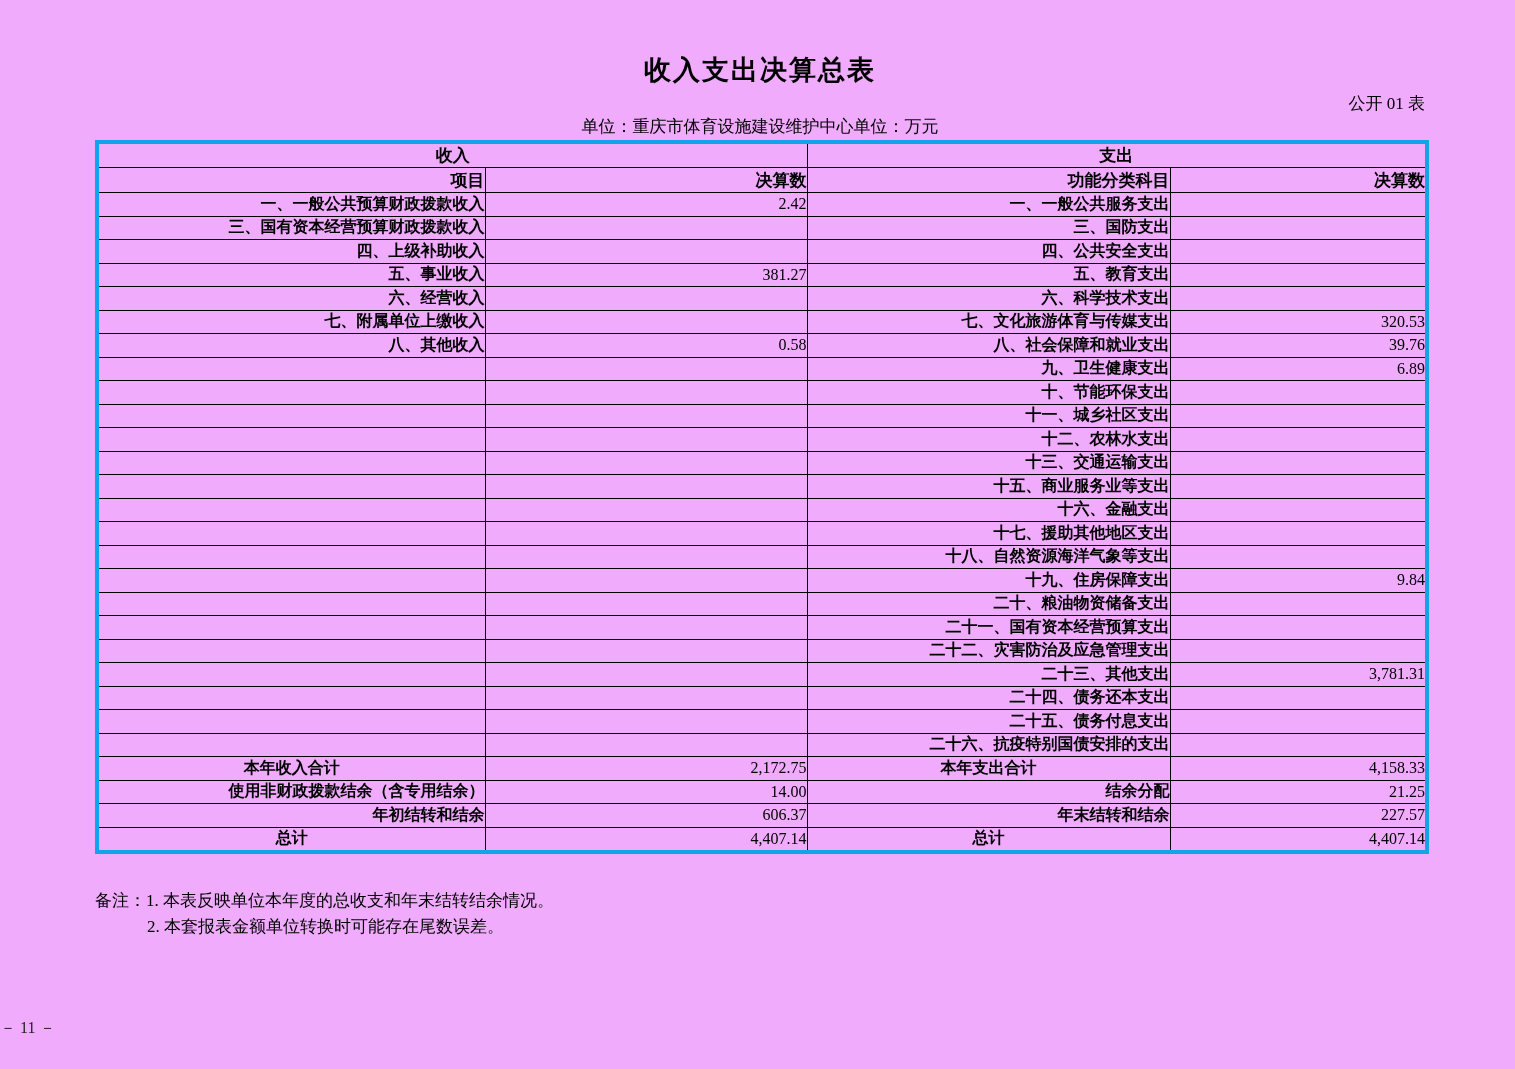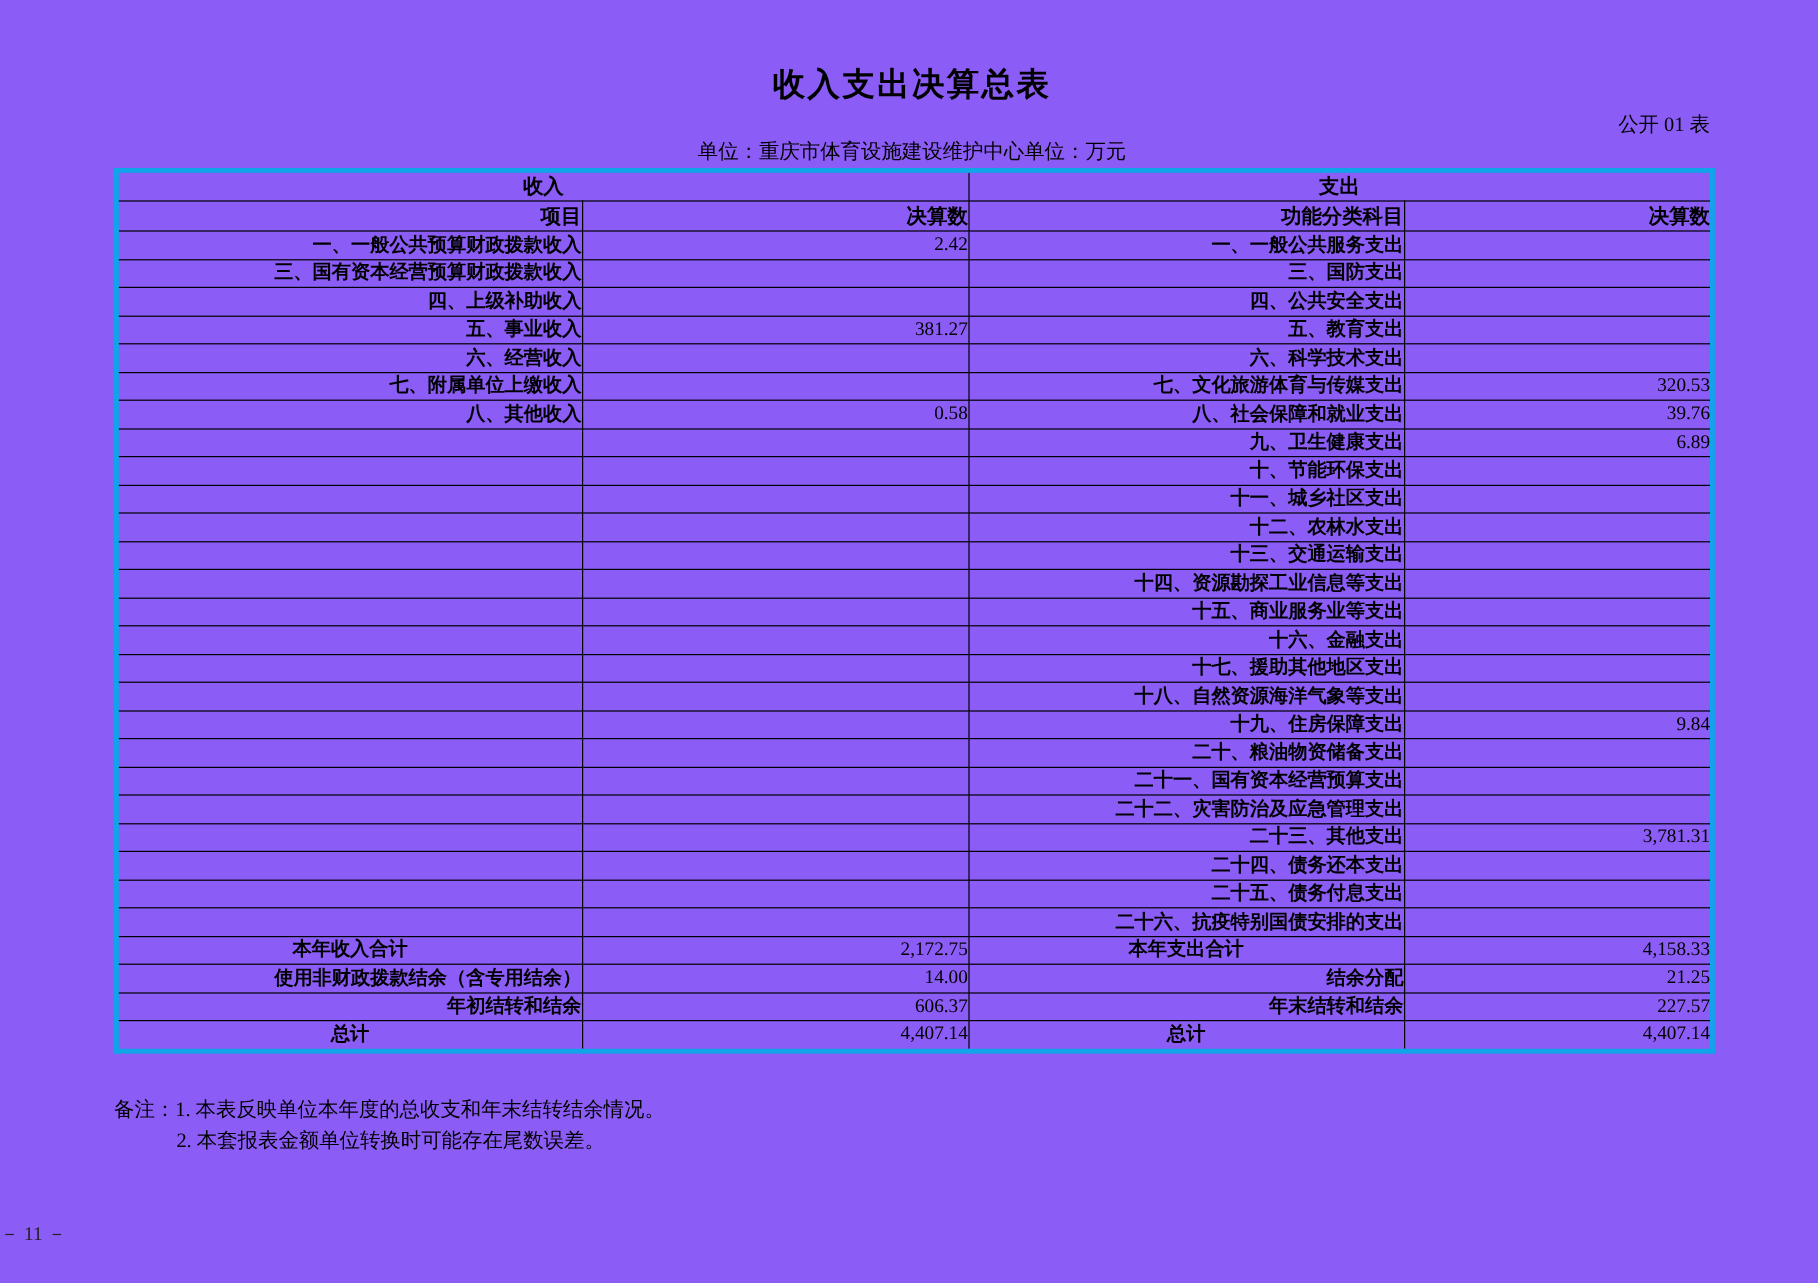--- a/index.html
+++ b/index.html
@@ -6,21 +6,21 @@
     margin: 0;
     padding: 0;
     background: #ffffff;
     font-family: "Liberation Serif", "DejaVu Serif", serif;
     color: #000000;
   }
   .page {
     position: relative;
     width: 1515px;
     height: 1069px;
-    background: #8b5cf6;
+    background: #f0abfc;
     overflow: hidden;
   }
   .content {
     position: absolute;
     left: 95px;
     top: 0;
     width: 1330px;
   }
   .title {
     margin: 0;
@@ -207,26 +207,20 @@
           </tr>
           <tr>
             <td class="item"></td>
             <td class="value"></td>
             <td class="item">十三、交通运输支出</td>
             <td class="value"></td>
           </tr>
           <tr>
             <td class="item"></td>
             <td class="value"></td>
-            <td class="item">十四、资源勘探工业信息等支出</td>
-            <td class="value"></td>
-          </tr>
-          <tr>
-            <td class="item"></td>
-            <td class="value"></td>
             <td class="item">十五、商业服务业等支出</td>
             <td class="value"></td>
           </tr>
           <tr>
             <td class="item"></td>
             <td class="value"></td>
             <td class="item">十六、金融支出</td>
             <td class="value"></td>
           </tr>
           <tr>

